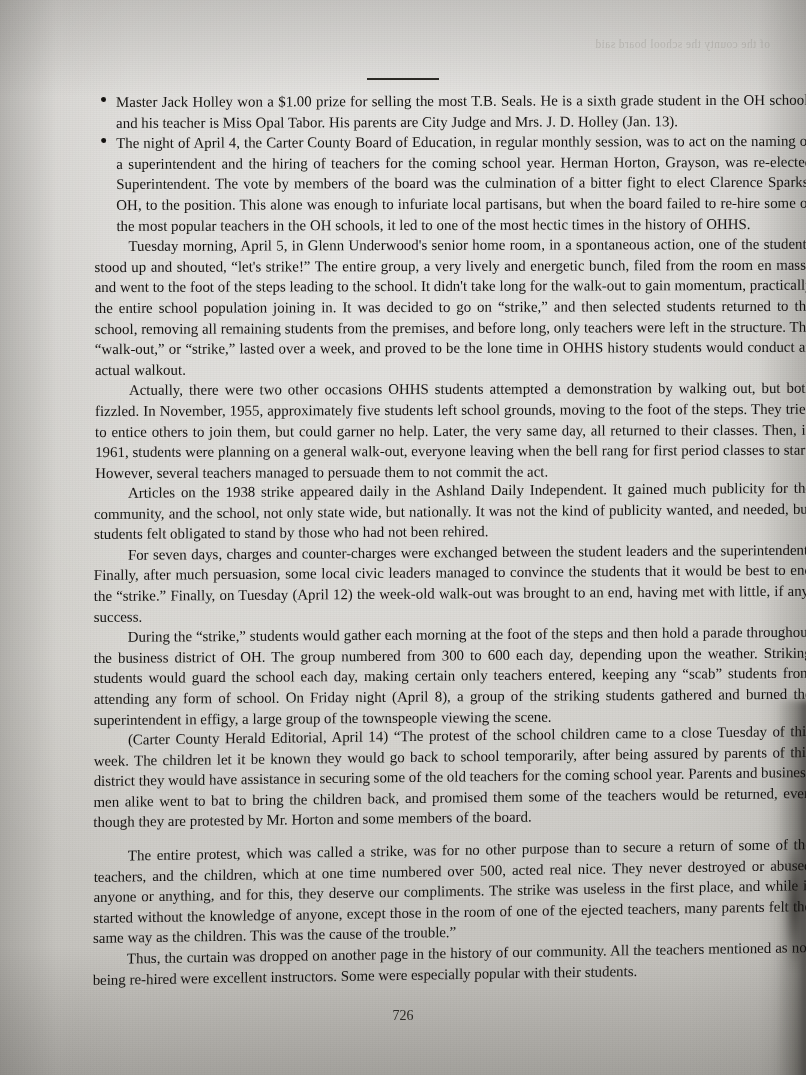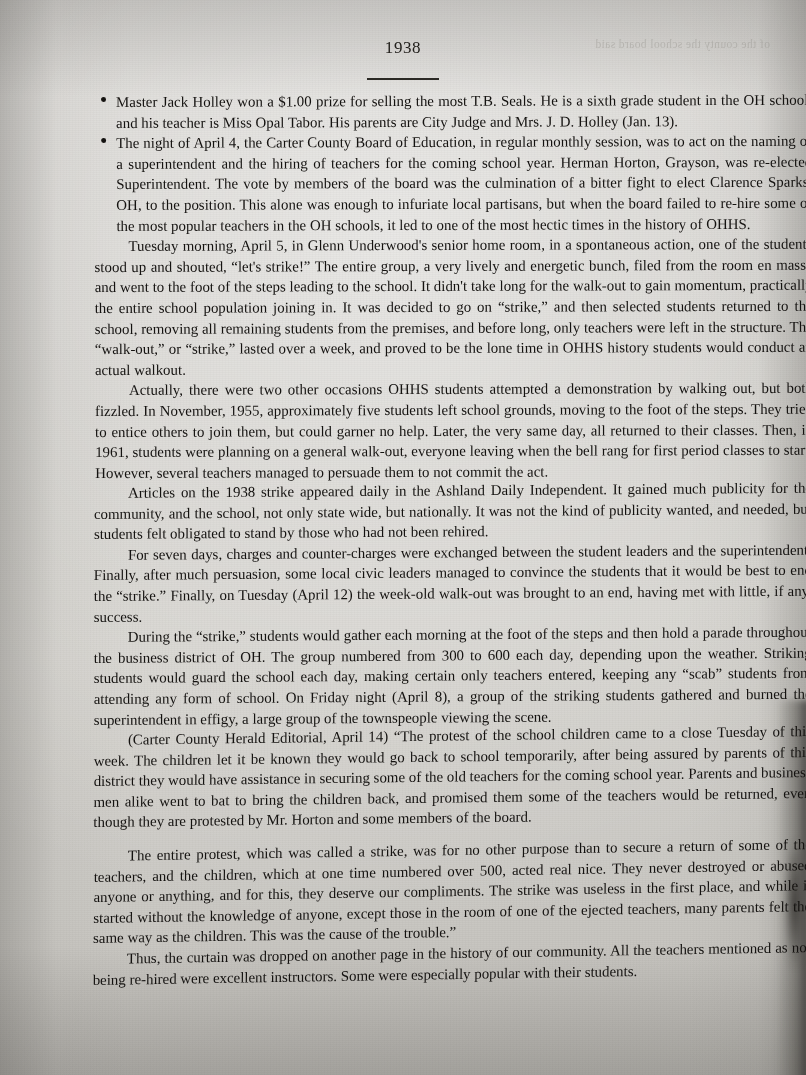--- a/index.html
+++ b/index.html
@@ -170,21 +170,20 @@
 
 <div class="page">
 
   <div class="paper-tone"></div>
   <div class="grain"></div>
 
   <div class="bleed">of the county the school board said</div>
 
   <div class="content">
 
-    <div class="year-head">1938</div>
     <div class="rule"></div>
 
     <div class="body-col">
 
       <div class="skew-a">
         <p class="bullet blk"><span class="dot"></span><span>Master Jack Holley won a $1.00 prize for selling the most T.B. Seals.   He is a sixth grade student in the OH school, and his teacher is Miss Opal Tabor.   His parents are City Judge and Mrs. J. D. Holley (Jan. 13).</span></p>
         <p class="bullet blk"><span class="dot"></span><span>The night of April 4, the Carter County Board of Education, in regular monthly session, was to act on the naming of a superintendent and the hiring of teachers for the coming school year.   Herman Horton, Grayson, was re-elected Superintendent.   The vote by members of the board was the culmination of a bitter fight to elect Clarence Sparks, OH, to the position.   This alone was enough to infuriate local partisans, but when the board failed to re-hire some of the most popular teachers in the OH schools, it led to one of the most hectic times in the history of OHHS.</span></p>
         <p class="para blk">Tuesday morning, April 5, in Glenn Underwood's senior home room, in a spontaneous action, one of the students stood up and shouted, “let's strike!”   The entire group, a very lively and energetic bunch, filed from the room en masse and went to the foot of the steps leading to the school.   It didn't take long for the walk-out to gain momentum, practically the entire school population joining in.   It was decided to go on “strike,” and then selected students returned to the school, removing all remaining students from the premises, and before long, only teachers were left in the structure.   The “walk-out,” or “strike,” lasted over a week, and proved to be the lone time in OHHS history students would conduct an actual walkout.</p>
         <p class="para blk">Actually, there were two other occasions OHHS students attempted a demonstration by walking out, but both fizzled.   In November, 1955, approximately five students left school grounds, moving to the foot of the steps.   They tried to entice others to join them, but could garner no help.   Later, the very same day, all returned to their classes.   Then, in 1961, students were planning on a general walk-out, everyone leaving when the bell rang for first period classes to start.   However, several teachers managed to persuade them to not commit the act.</p>
       </div>
@@ -201,18 +200,19 @@
 
       <div class="gap"></div>
 
       <div class="skew-d">
         <p class="para blk">The entire protest, which was called a strike, was for no other purpose than to secure a return of some of the teachers, and the children, which at one time numbered over 500, acted real nice.   They never destroyed or abused anyone or anything, and for this, they deserve our compliments.   The strike was useless in the first place, and while it started without the knowledge of anyone, except those in the room of one of the ejected teachers, many parents felt the same way as the children.  This was the cause of the trouble.”</p>
         <p class="para blk">Thus, the curtain was dropped on another page in the history of our community.   All the teachers mentioned as not being re-hired were excellent instructors.   Some were especially popular with their students.</p>
       </div>
 
     </div>
 
+    <div class="folio">726</div>
   </div>
 
   <div class="vignette"></div>
   <div class="edge-shadow"></div>
   <div class="edge-shadow-b"></div>
 </div>
 
 </body></html>

